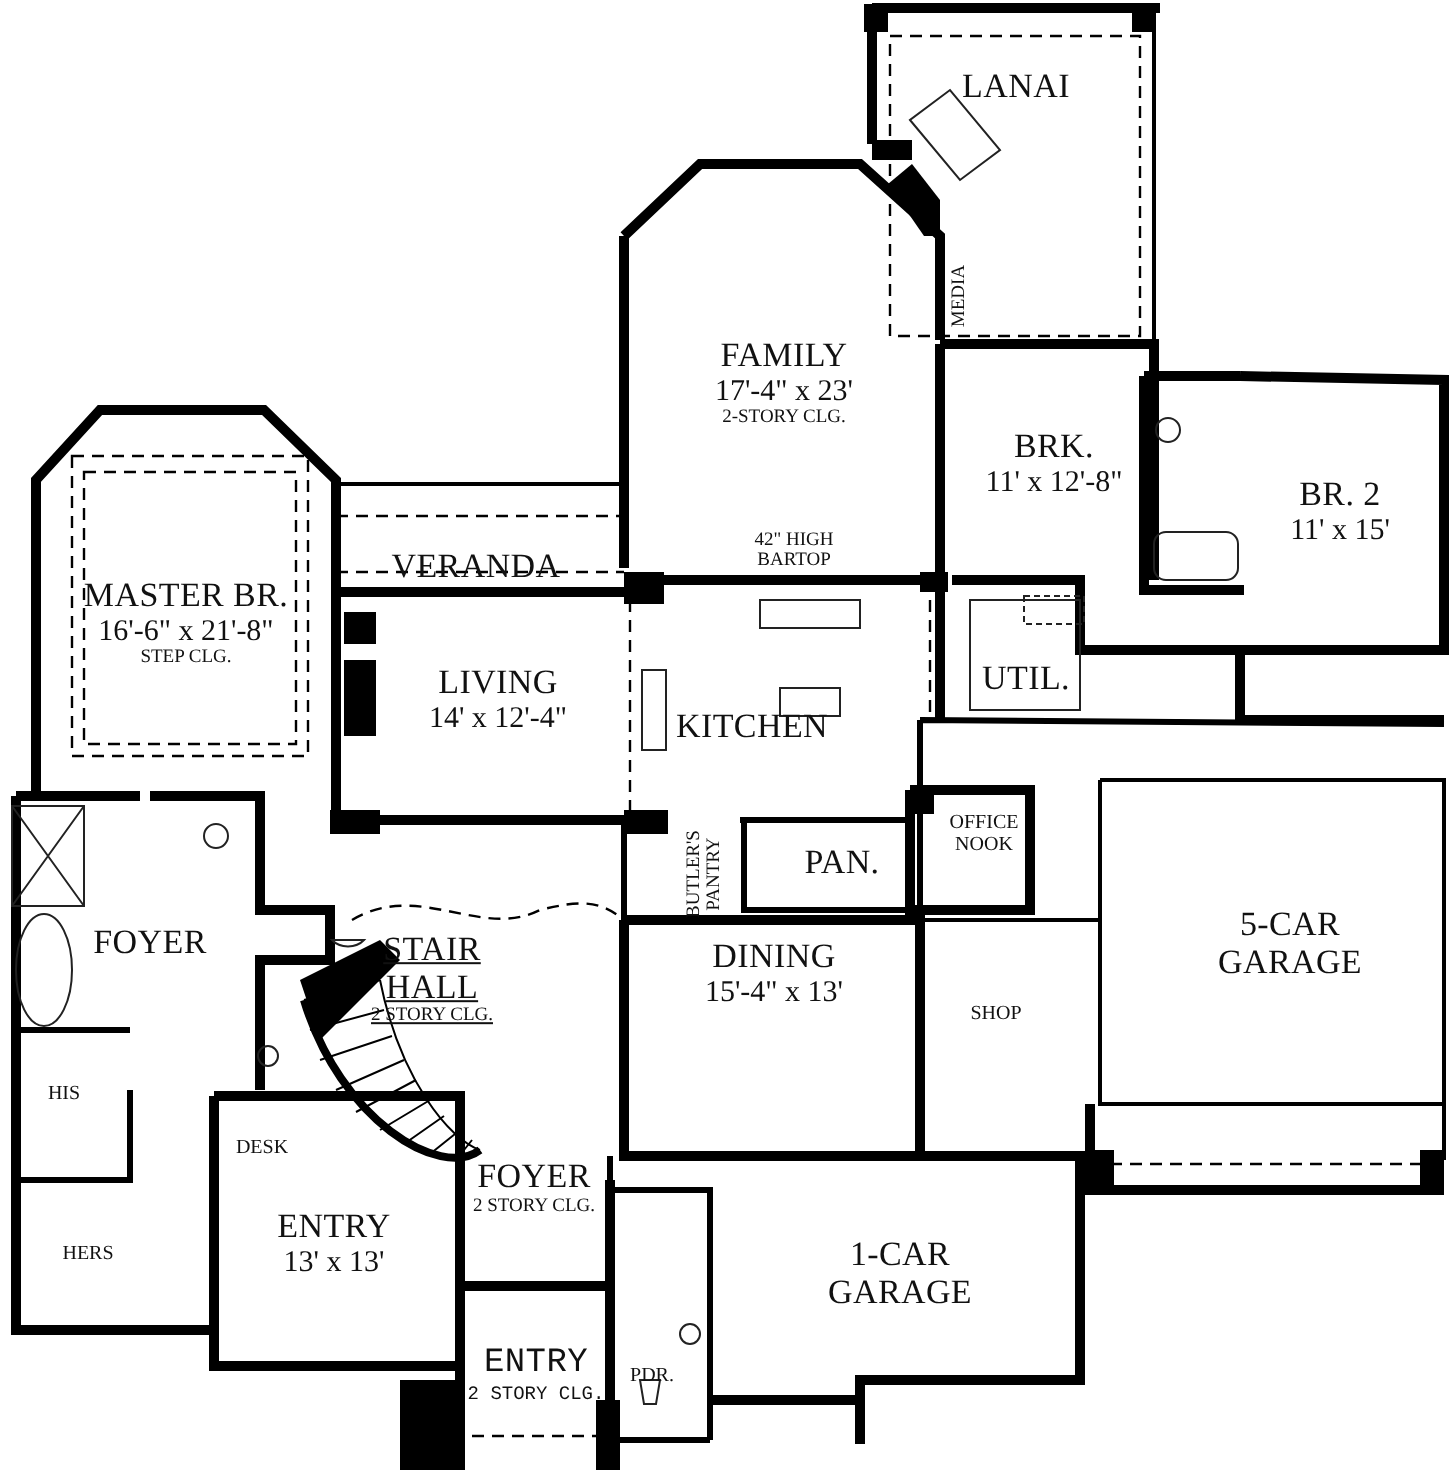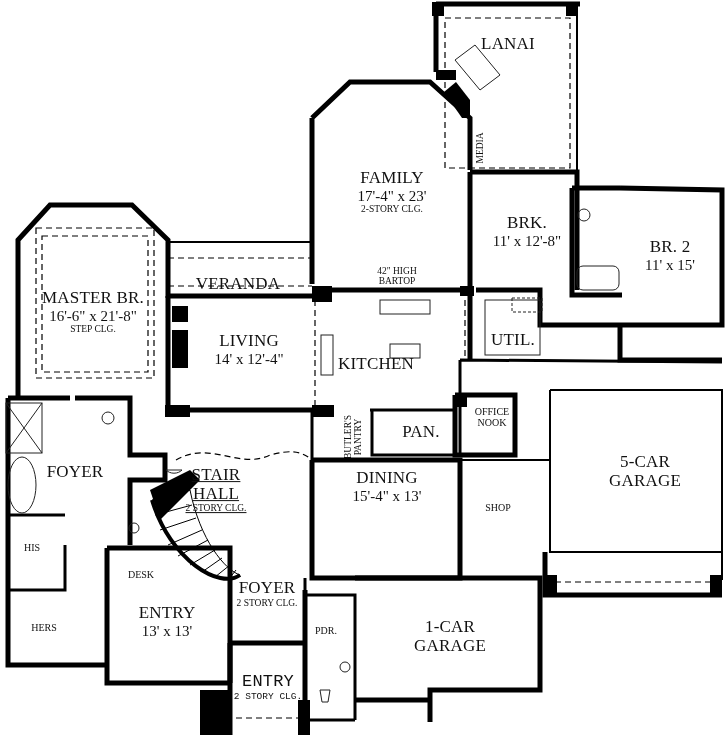--- a/index.html
+++ b/index.html
@@ -184,35 +184,35 @@
 
 <div class="lbl sm" style="left:498px;top:507px;">SHOP</div>
 
 <div class="lbl" style="left:645px;top:472px;">
   <div class="rn">5-CAR</div>
   <div class="rn">GARAGE</div>
 </div>
 
 <div class="lbl sm" style="left:32px;top:547px;">HIS</div>
 <div class="lbl sm" style="left:44px;top:627px;text-align:center;">HERS</div>
-<div class="lbl sm" style="left:141px;top:574px;text-align:center;">DESK</div>
+<div class="lbl sm" style="left:131px;top:574px;text-align:center;">DESK</div>
 
 <div class="lbl" style="left:167px;top:622px;">
   <div class="rn">ENTRY</div>
   <div class="rd">13' x 13'</div>
 </div>
 
 <div class="lbl" style="left:267px;top:594px;">
   <div class="rn">FOYER</div>
   <div class="rs">2 STORY CLG.</div>
 </div>
 
 <div class="lbl" style="left:268px;top:688px;font-family:Liberation Mono, monospace;">
   <div class="rn">ENTRY</div>
   <div class="rs">2 STORY CLG.</div>
 </div>
 
-<div class="lbl sm" style="left:326px;top:630px;">PDR.</div>
+<div class="lbl sm" style="left:326px;top:688px;">PDR.</div>
 
 <div class="lbl" style="left:450px;top:637px;">
   <div class="rn">1-CAR</div>
   <div class="rn">GARAGE</div>
 </div>
 
 </body></html>

